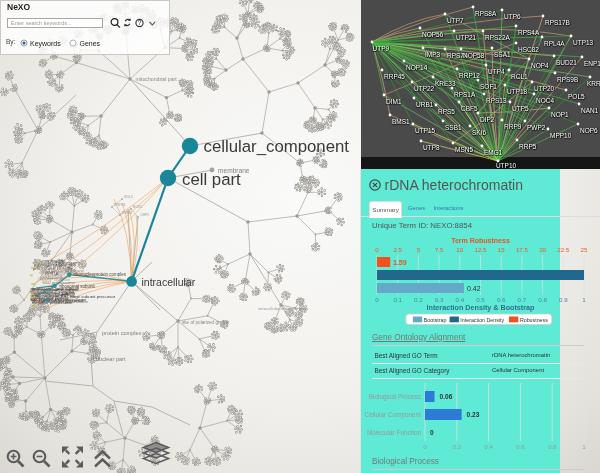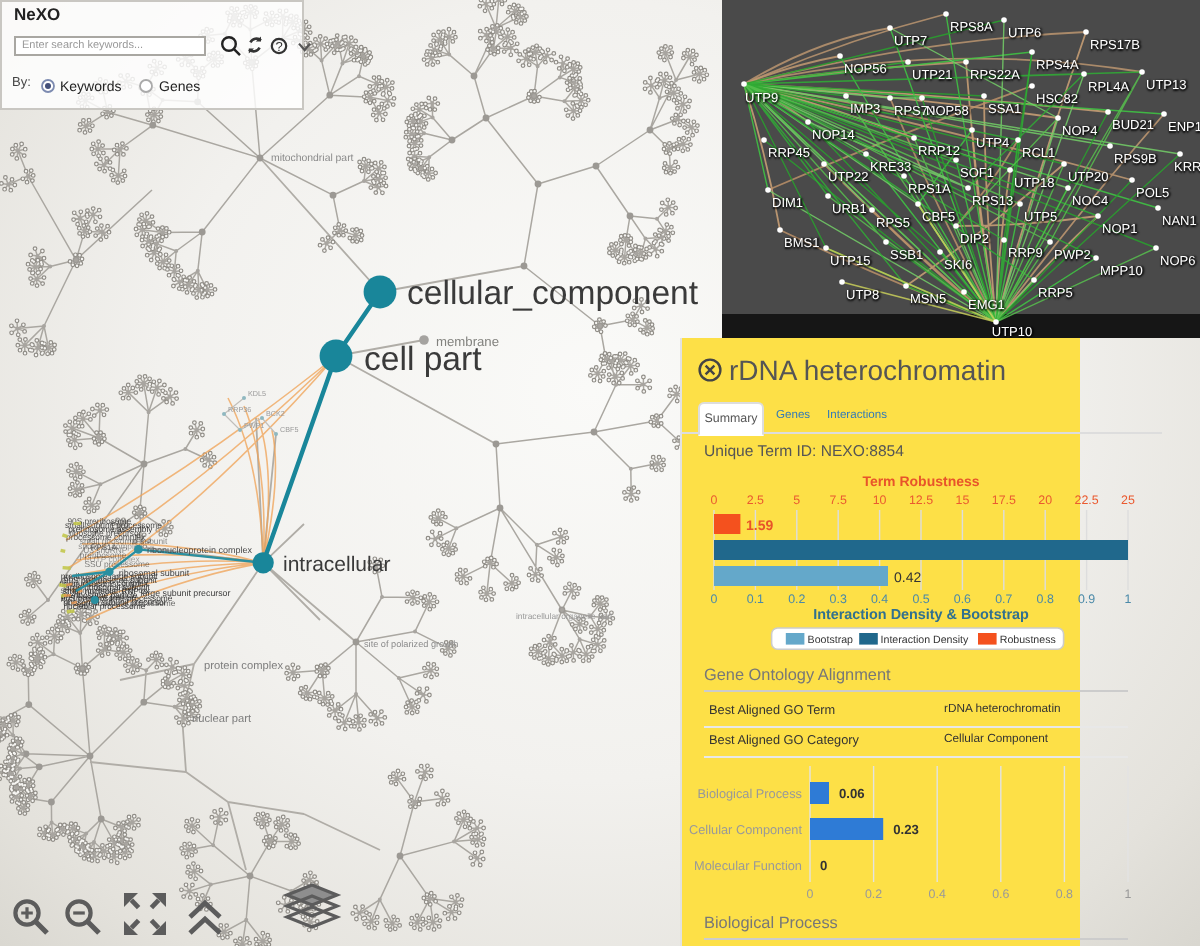--- a/index.html
+++ b/index.html
@@ -98,21 +98,21 @@
     <g stroke="#5c5c5c" stroke-width="2.4" fill="none">
       <path d="M95 458.5l7.5-7 7.5 7"></path>
       <path d="M95 466.5l7.5-7 7.5 7"></path>
     </g>
     <g stroke="#5c5c5c" stroke-width="1.6" fill="none">
       <path d="M156 442.5l12.5 5 -12.5 5 -12.5 -5Z" fill="#8e8e8e"></path>
       <path d="M156 448.0l12.5 5 -12.5 5 -12.5 -5Z" fill="none"></path>
       <path d="M156 453.5l12.5 5 -12.5 5 -12.5 -5Z" fill="none"></path>
     </g>
   </svg>
-<div style="position:absolute;left:0;top:0;width:152px;height:55px;background:rgba(255,255,255,0.82);border:1px solid #c9c7c2;box-sizing:border-box;">
+<div style="position:absolute;left:0;top:0;width:170px;height:55px;background:rgba(255,255,255,0.82);border:1px solid #c9c7c2;box-sizing:border-box;">
 <div style="position:absolute;left:6px;top:1px;font-size:8.5px;font-weight:bold;color:#222;">NeXO</div>
 <input style="position: absolute; left: 6px; top: 16.5px; width: 96px; height: 10.5px; border: 1px solid rgb(169, 167, 162); font-size: 5.5px; color: rgb(153, 153, 153); padding: 0px 0px 0px 3px; font-family: &quot;Liberation Sans&quot;, sans-serif; background: rgb(255, 255, 255);" value="Enter search keywords..." readonly="">
 <svg style="position:absolute;left:108px;top:15px;" width="50" height="15" viewBox="0 0 50 15">
 <g stroke="#222" fill="none" stroke-width="1.2">
         <circle cx="5.5" cy="6" r="3.4"></circle>
         <path d="M8 8.6l3 3"></path>
       </g>
 <g stroke="#333" fill="none" stroke-width="1.3">
         <path d="M21.5 4.2a3.4 3.4 0 0 0-5.3 1"></path>
         <path d="M15.5 8.8a3.4 3.4 0 0 0 5.3-1"></path>
@@ -200,21 +200,21 @@
       <text x="84.0" y="129.5">SSB1</text>
       <text x="111.0" y="134.5">SKI6</text>
       <text x="189.0" y="137.5">MPP10</text>
       <text x="219.0" y="132.5">NOP6</text>
       <text x="62.0" y="149.5">UTP8</text>
       <text x="94.0" y="151.5">MSN5</text>
       <text x="123.0" y="154.5">EMG1</text>
       <text x="158.0" y="148.5">RRP5</text>
     </g>
   </svg>
-<div class="abs" style="left:340px;top:169px;width:200px;height:304px;background:#fde047;border-left:1px solid #e2e2e2;">
+<div class="abs" style="left:360px;top:169px;width:200px;height:304px;background:#5eead4;border-left:1px solid #e2e2e2;">
     <svg class="abs" style="left:8px;top:10px;" width="12" height="12" viewBox="0 0 12 12">
 <circle cx="6" cy="6" r="5.2" fill="none" stroke="#444" stroke-width="1.2"></circle>
 <path d="M3.8 3.8L8.2 8.2M8.2 3.8L3.8 8.2" stroke="#444" stroke-width="1.2"></path>
     </svg>
     <div class="abs" style="left:23.5px;top:8px;font-size:14px;color:#555;">rDNA heterochromatin</div>
     <div class="abs" style="left:0;top:32px;width:240px;height:15.5px;border-bottom:1px solid #ddd;">
       <div class="abs" style="left:8px;top:0;width:33px;height:16.5px;border:1px solid #ddd;border-bottom:1px solid #fff;border-radius:3px 3px 0 0;background:#fff;font-size:6.2px;color:#555;line-height:15px;text-align:center;">Summary</div>
       <div class="abs" style="left:47px;top:0;font-size:5.8px;color:#337ab7;line-height:15.5px;">Genes</div>
       <div class="abs" style="left:72.5px;top:0;font-size:5.8px;color:#337ab7;line-height:15.5px;">Interactions</div>
     </div>
@@ -251,21 +251,21 @@
       <text x="223.0" y="68.5" text-anchor="middle" font-size="6.2px" fill="#4a89a8">1</text>
       <text x="119.5" y="76.5" text-anchor="middle" font-size="7.2px" font-weight="bold" fill="#31708f">Interaction Density &amp; Bootstrap</text>
       <rect x="44.8" y="81" width="146" height="10.6" rx="3" fill="#fff" stroke="#ccc" stroke-width="0.8"></rect>
       <rect x="51.9" y="83.5" width="9.3" height="5.8" fill="#64a8ca"></rect>
       <text x="62.8" y="88.7" font-size="5.3px" fill="#333">Bootstrap</text>
       <rect x="88.6" y="83.5" width="9.3" height="5.8" fill="#20688c"></rect>
       <text x="99.3" y="88.7" font-size="5.3px" fill="#333">Interaction Density</text>
       <rect x="148" y="83.5" width="9.3" height="5.8" fill="#f4511e"></rect>
       <text x="158.9" y="88.7" font-size="5.3px" fill="#333">Robustness</text>
     </svg>
-    <div class="abs" style="left:11px;top:163.5px;font-size:8.2px;color:#777;">Gene Ontology Alignment</div>
+    <div class="abs" style="left:11px;top:163.5px;font-size:8.2px;color:#777;text-decoration:underline;">Gene Ontology Alignment</div>
     <div class="abs" style="left:11px;top:176.4px;width:212px;border-top:1px solid #ccc;"></div>
     <div class="abs" style="left:13.5px;top:182.5px;font-size:6.4px;color:#333;">Best Aligned GO Term</div>
     <div class="abs" style="left:131px;top:183px;font-size:5.9px;color:#333;">rDNA heterochromatin</div>
     <div class="abs" style="left:11px;top:194.3px;width:212px;border-top:1px solid #e8e8e8;"></div>
     <div class="abs" style="left:13.5px;top:197.5px;font-size:6.4px;color:#333;">Best Aligned GO Category</div>
     <div class="abs" style="left:131px;top:198px;font-size:5.9px;color:#333;">Cellular Component</div>
     <div class="abs" style="left:11px;top:208.5px;width:212px;border-top:1px solid #e8e8e8;"></div>
     <svg class="abs" style="left:0;top:210px;" width="240" height="72" viewBox="0 0 240 72">
       <path d="M64.0 4V62M95.8 4V62M127.6 4V62M159.4 4V62M191.2 4V62M223.0 4V62" stroke="#e3e3e3" stroke-width="0.7" fill="none"></path>
       <text x="60" y="20" text-anchor="end" font-size="6.4px" fill="#999">Biological Process</text>

